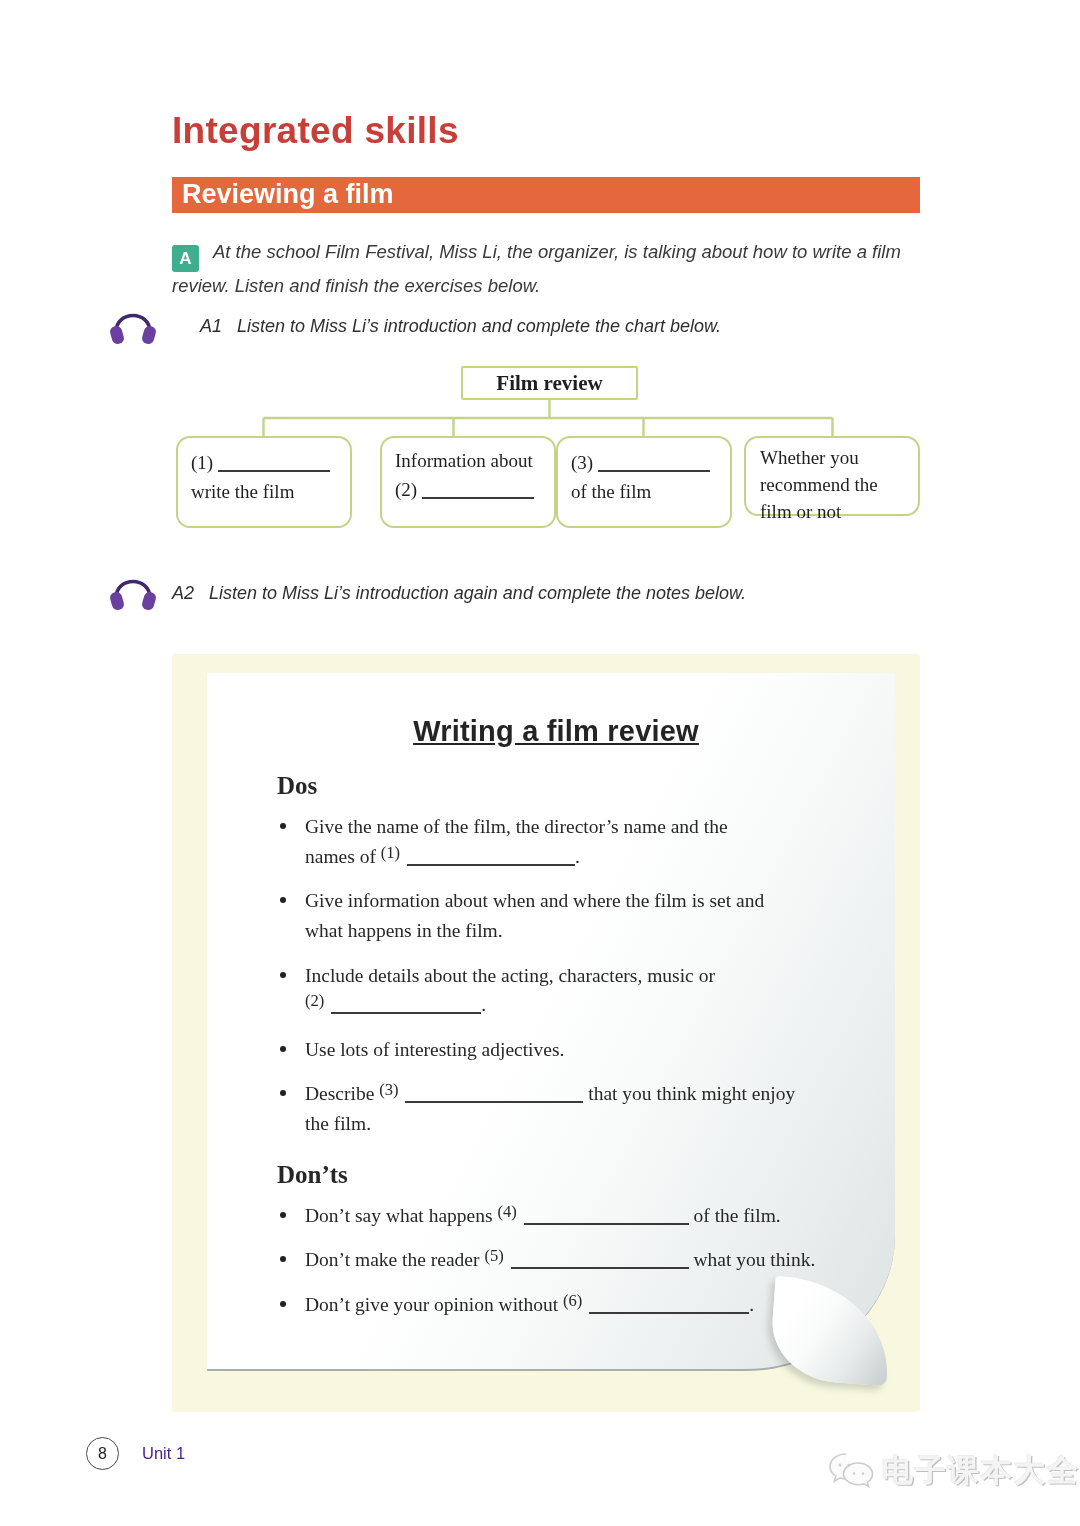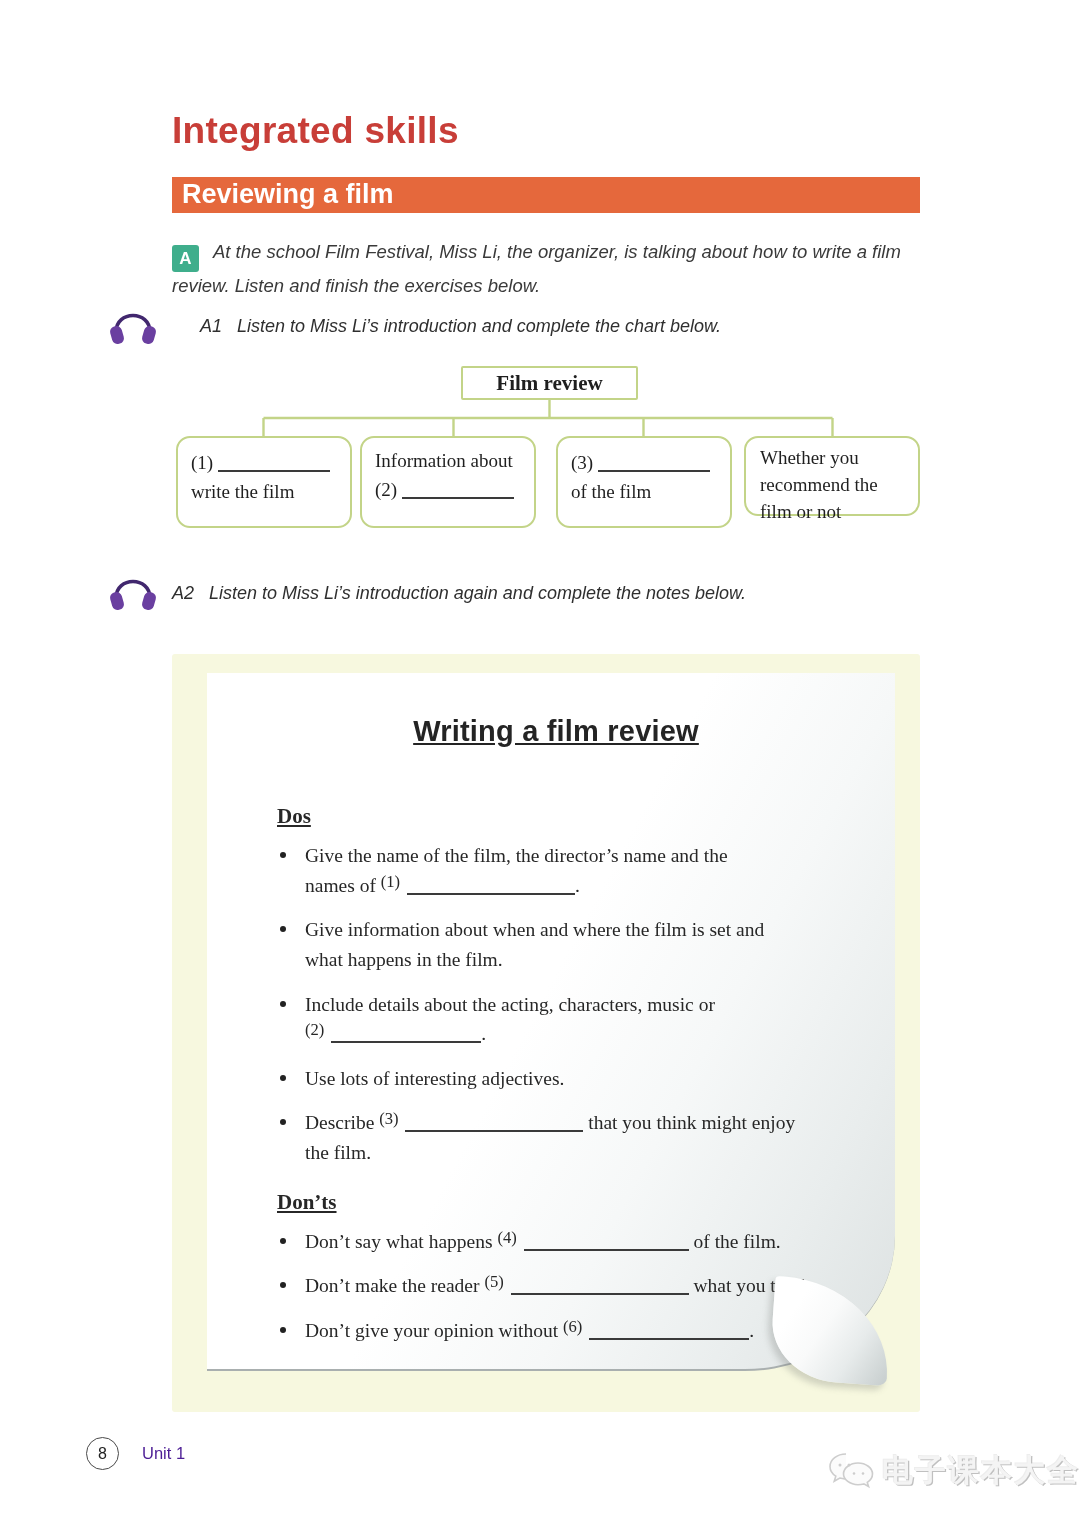--- a/index.html
+++ b/index.html
@@ -63,21 +63,21 @@
     background:#fff; border:2px solid var(--chart-green); border-radius:2px;
     display:flex; align-items:center; justify-content:center;
     font-weight:700; font-size:21px; color:#1f1f1f;
   }
   .chart-box {
     position:absolute; top:70px; background:#fff;
     border:2px solid var(--chart-green); border-radius:14px;
     font-size:19px; line-height:1.5; color:#1f1f1f; padding:11px 12px 8px 13px;
   }
   #cb1 { left:4px;   width:176px; height:92px; }
-  #cb2 { left:188px; width:176px; height:92px; padding-top:9px; }
+  #cb2 { left:208px; width:176px; height:92px; padding-top:9px; }
   #cb3 { left:384px; width:176px; height:92px; }
   #cb4 { left:572px; width:176px; height:80px; padding:7px 10px 6px 14px; line-height:1.42; }
 
   .blank {
     display:inline-block; border-bottom:2px solid #3a3a3a;
     height:0.95em; margin-bottom:-3px;
   }
   .ref { font-size:0.85em; position:relative; top:-5px; margin-right:2px; }
 
   
@@ -98,21 +98,21 @@
     background:linear-gradient(300deg,#c6cdcd 0%,#e7ebeb 30%,#f9fafa 55%,#ffffff 78%);
     border-radius:4% 100% 8% 62%;
     transform:rotate(4deg);
     box-shadow:-4px 5px 6px rgba(110,115,110,0.28);
   }
   .paper-title {
     margin:2px 0 0 0; text-align:center;
     font-family:"Liberation Sans", sans-serif;
     font-size:29px; font-weight:800; color:#242424; letter-spacing:0.2px;text-decoration:underline;
   }
-  .group-label { font-size:21px; font-weight:700; margin:56px 0 12px 0;text-decoration:underline; }
+  .group-label { font-size:25px; font-weight:700; margin:24px 0 12px 0; }
   #donts-label { margin-top:22px; }
   ul.notes { list-style:none; margin:0; padding:0; }
   ul.notes li { display:flex; margin-bottom:15px; font-size:19.5px; line-height:1.52; }
   ul.notes .dot { width:6px; height:6px; border-radius:50%; background:#222;
                   flex:none; margin:11px 19px 0 3px; }
   ul.notes .li-text { display:block; max-width:560px; }
 
   
   .page-circle {
     position:absolute; left:86px; top:1437px; width:33px; height:33px;

